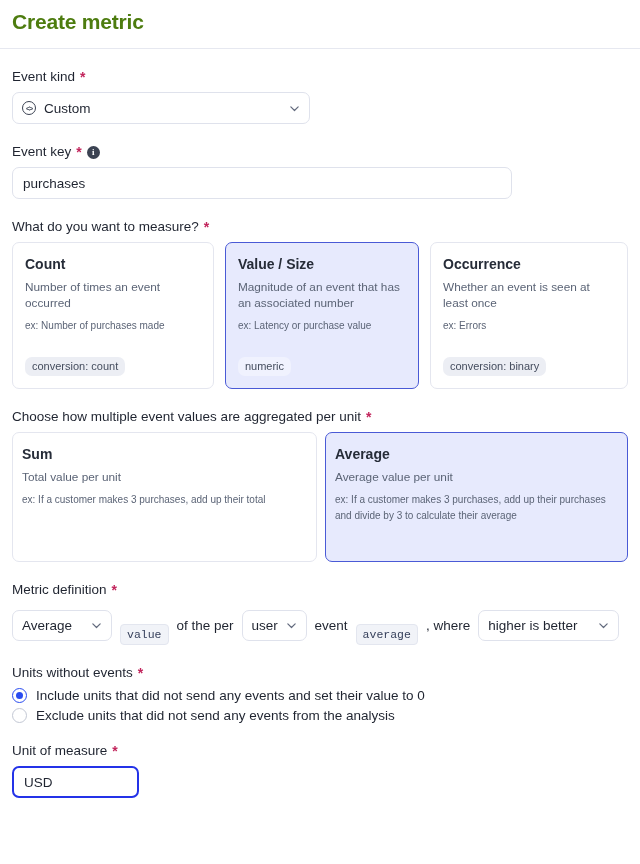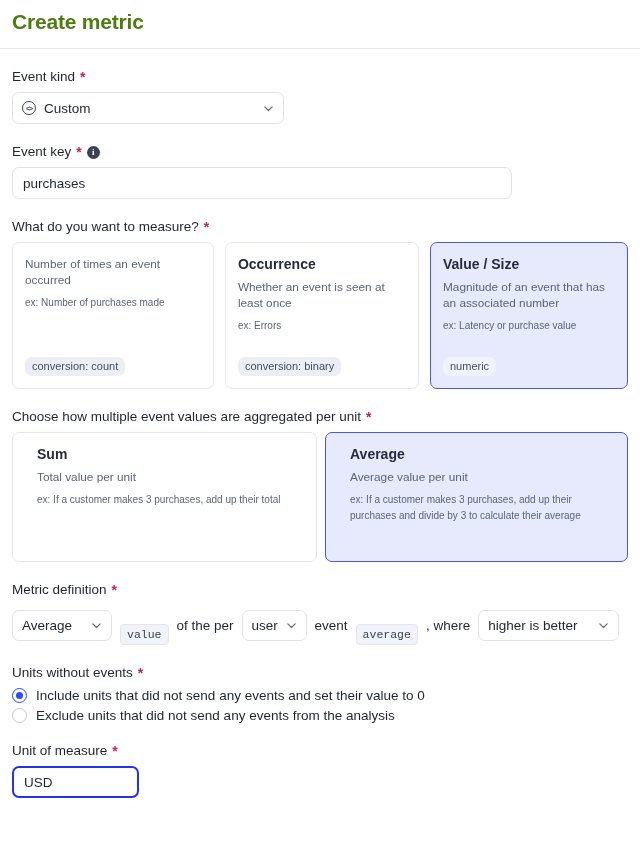--- a/index.html
+++ b/index.html
@@ -50,21 +50,21 @@
   .select .chev { margin-left: auto; color: #4d5costume; }
   .chev {
     width: 11px; height: 11px; flex: none; color: #626a7d;
   }
   .text-input {
     height: 32px; border: 1px solid #dfe2ec; border-radius: 7px;
     background: #fff; display: flex; align-items: center;
     padding: 0 10px; font-size: 13.5px; color: #1f2430;
   }
 
-  #event-kind-select { width: 272px; justify-content: space-between; }
+  #event-kind-select { width: 298px; justify-content: space-between; }
   #event-key-input { width: 500px; }
 
   .code-circle {
     width: 14px; height: 14px; border-radius: 50%;
     border: 1.4px solid #3b4252; display: inline-flex;
     align-items: center; justify-content: center; flex: none;
     font-size: 7px; color: #3b4252; font-weight: bold;
     letter-spacing: -1px;
   }
 
@@ -93,21 +93,21 @@
     background: #eceef4; border-radius: 7px; padding: 3px 7px;
     line-height: 13px;
   }
   .card.selected .tag { background: #f0f2fe; color: #454d5e; }
 
   .measure-cards .card { width: 207px; min-height: 147px; }
   .measure-cards .card:nth-child(2) { width: 199px; }
   .measure-cards .card:nth-child(3) { width: 203px; }
 
   .agg-cards { display: flex; gap: 8px; }
-  .agg-cards .card { padding: 13px 13px 16px 24px; }
+  .agg-cards .card { padding: 13px 13px 16px 9px; }
   .agg-cards .card:nth-child(1) { width: 306px; min-height: 122px; }
   .agg-cards .card:nth-child(2) { width: 304px; min-height: 130px; }
 
   
   .def-row {
     display: flex; align-items: center; gap: 8px; flex-wrap: nowrap;
     font-size: 13.5px; color: #1f2430;
   }
   .def-row .select { height: 31px; }
   #def-agg-select { width: 100px; }
@@ -181,45 +181,46 @@
     </div>
 
     <div class="field">
       <div class="field-label">
         <span>What do you want to measure?</span>
         <span class="req">*</span>
       </div>
       <div class="cards measure-cards">
 
         <div class="card">
+          <div class="card-title">Count</div>
           <div class="card-desc">Number of times an event occurred</div>
           <div class="card-ex">ex: Number of purchases made</div>
           <div class="card-tag-wrap">
             <span class="tag">conversion: count</span>
+          </div>
+        </div>
+
+        <div class="card selected">
+          <div class="card-title">Value / Size</div>
+          <div class="card-desc">Magnitude of an event that has an associated number</div>
+          <div class="card-ex">ex: Latency or purchase value</div>
+          <div class="card-tag-wrap">
+            <span class="tag">numeric</span>
           </div>
         </div>
 
         <div class="card">
           <div class="card-title">Occurrence</div>
           <div class="card-desc">Whether an event is seen at least once</div>
           <div class="card-ex">ex: Errors</div>
           <div class="card-tag-wrap">
             <span class="tag">conversion: binary</span>
           </div>
         </div>
 
-        <div class="card selected">
-          <div class="card-title">Value / Size</div>
-          <div class="card-desc">Magnitude of an event that has an associated number</div>
-          <div class="card-ex">ex: Latency or purchase value</div>
-          <div class="card-tag-wrap">
-            <span class="tag">numeric</span>
-          </div>
-        </div>
-
       </div>
     </div>
 
     <div class="field">
       <div class="field-label">
         <span>Choose how multiple event values are aggregated per unit</span>
         <span class="req">*</span>
       </div>
       <div class="agg-cards">
 

